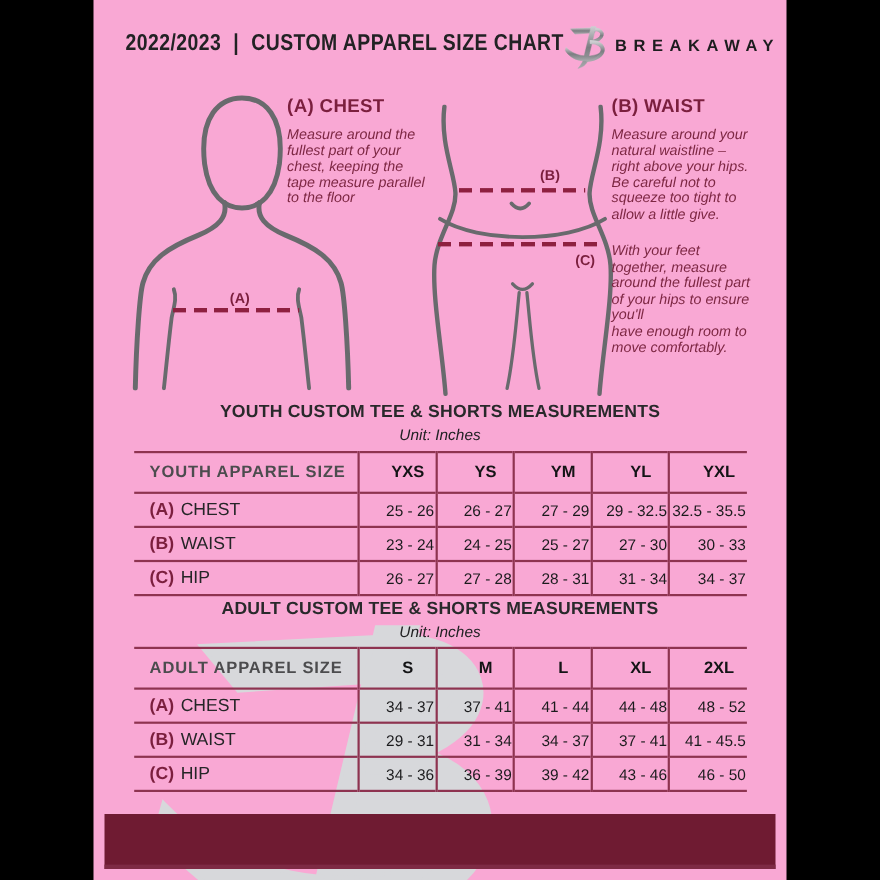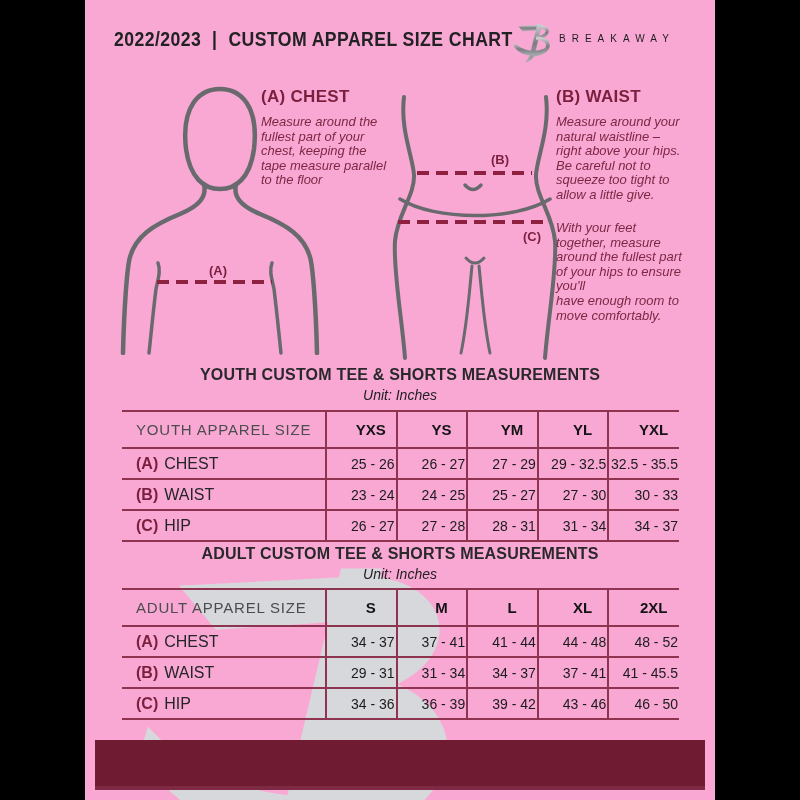--- a/index.html
+++ b/index.html
@@ -7,21 +7,21 @@
   .stage{position:relative;width:800px;height:800px;background:#000;}
   .letterbox{position:absolute;top:0;width:85px;height:800px;background:#000;}
   #lb-left{left:0;} #lb-right{left:715px;}
   .page{position:absolute;left:85px;top:0;width:630px;height:800px;background:#f9a8d4;overflow:hidden;}
 
   
   .hdr-title{position:absolute;left:29px;top:27px;display:flex;gap:13px;align-items:baseline;
     font-size:21px;font-weight:700;color:#222224;white-space:nowrap;
     transform:scaleX(0.84);transform-origin:left center;letter-spacing:0.5px;}
   .hdr-logo{position:absolute;left:428px;top:20px;width:40px;height:46px;}
-  .hdr-brand{position:absolute;left:474px;top:33px;font-size:10px;font-weight:400;
+  .hdr-brand{position:absolute;left:474px;top:33px;font-size:15px;font-weight:700;
     letter-spacing:6px;color:#1d1d1f;white-space:nowrap;}
 
   
   .instr{position:absolute;width:182px;}
   .instr h3{margin:0 0 8px 0;font-size:17px;font-weight:700;color:#7b1f3e;letter-spacing:0.3px;}
   .instr p{margin:0;font-size:13px;font-style:italic;font-weight:500;color:#7d2743;
     line-height:14.6px;white-space:pre-line;}
   #instr-a{left:176px;top:87px;}
   #instr-b{left:471px;top:87px;}
   #instr-c{left:471px;top:221px;}
@@ -48,21 +48,21 @@
     font-weight:700;color:#29292b;letter-spacing:0.2px;}
   .tbl-unit{position:absolute;left:0;width:630px;text-align:center;font-size:14px;
     font-style:italic;color:#212123;}
   #youth-title{top:366px;} #youth-unit{top:387px;}
   #adult-title{top:545px;} #adult-unit{top:566px;}
   .size-table{position:absolute;left:37px;width:557px;border-collapse:collapse;table-layout:fixed;}
   #youth-table{top:410px;} #adult-table{top:588px;}
   .size-table tr{border-bottom:2px solid #8e3350;}
   .size-table tr.head-row{border-top:2px solid #8e3350;}
   .size-table th + th, .size-table td + td{border-left:2px solid #8e3350;}
-  .size-table th{height:33px;} .size-table td{height:27px;}
+  .size-table th{height:33px;font-weight:bold;} .size-table td{height:27px;}
   .size-col{width:188px;}
   .size-header-cell{text-align:left;padding-left:14px;font-weight:400;font-size:15px;
     color:#4c4c4e;letter-spacing:0.8px;}
   .col-h{font-weight:700;font-size:15px;color:#141416;text-align:center;padding-left:20px;}
   .label-cell{text-align:left;padding-left:14px;font-size:16px;color:#252527;}
   .prefix{font-weight:700;color:#7b1f3e;margin-right:6px;}
   .val{text-align:right;font-size:14px;color:#1b1b1d;}
 
   
   .watermark{position:absolute;left:50px;top:543px;width:340px;height:380px;}

